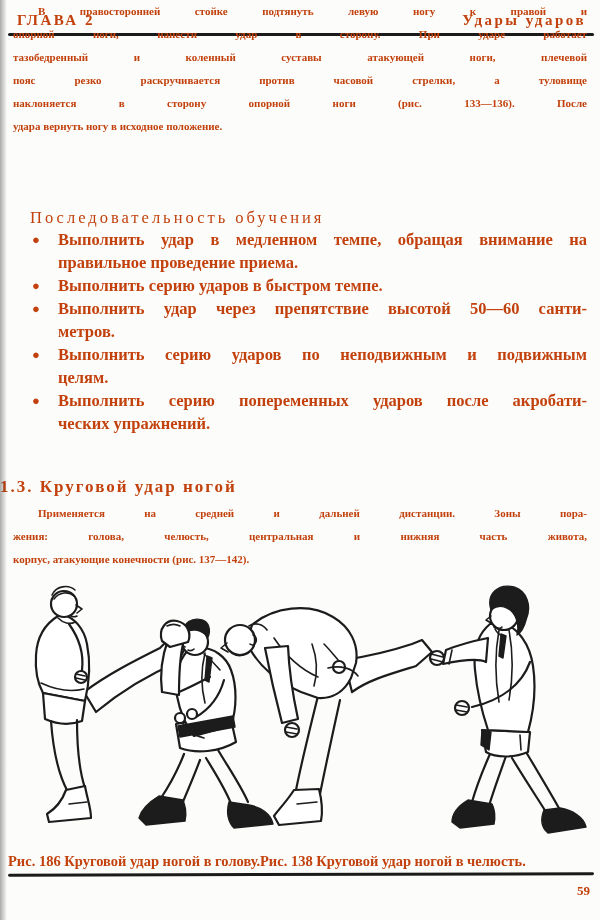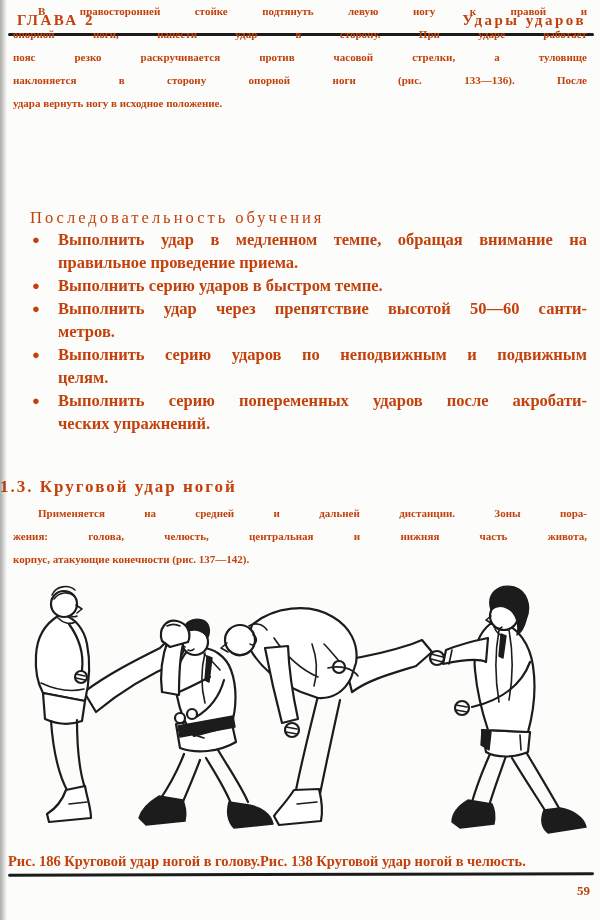--- a/index.html
+++ b/index.html
@@ -50,20 +50,21 @@
   <header class="pagehead">
     <span>ГЛАВА 2</span>
     <span>Удары ударов</span>
   </header>
   <div class="rule rule-top"></div>
 
   <div class="para intro">
 
   <div class="pline indent fill"><span>В правосторонней стойке подтянуть левую ногу к правой и</span></div>
       <div class="pline not-indent fill"><span>опорной ноги, нанести удар в сторону. При ударе работает</span></div>
+      <div class="pline not-indent fill"><span>тазобедренный и коленный суставы атакующей ноги, плечевой</span></div>
       <div class="pline not-indent fill"><span>пояс резко раскручивается против часовой стрелки, а туловище</span></div>
       <div class="pline not-indent fill"><span>наклоняется в сторону опорной ноги (рис. 133—136). После</span></div>
       <div class="pline not-indent not-fill"><span>удара вернуть ногу в исходное положение.</span></div>
     </div>
 
   <h2 class="subhead">Последовательность обучения</h2>
 
   <div class="bullets">
 
   <div class="brow marker fill">

